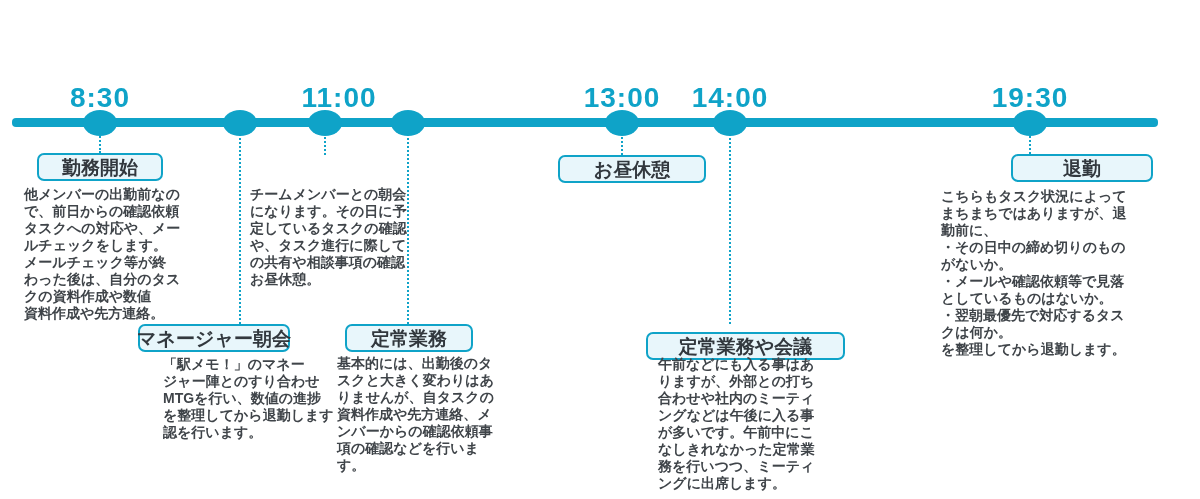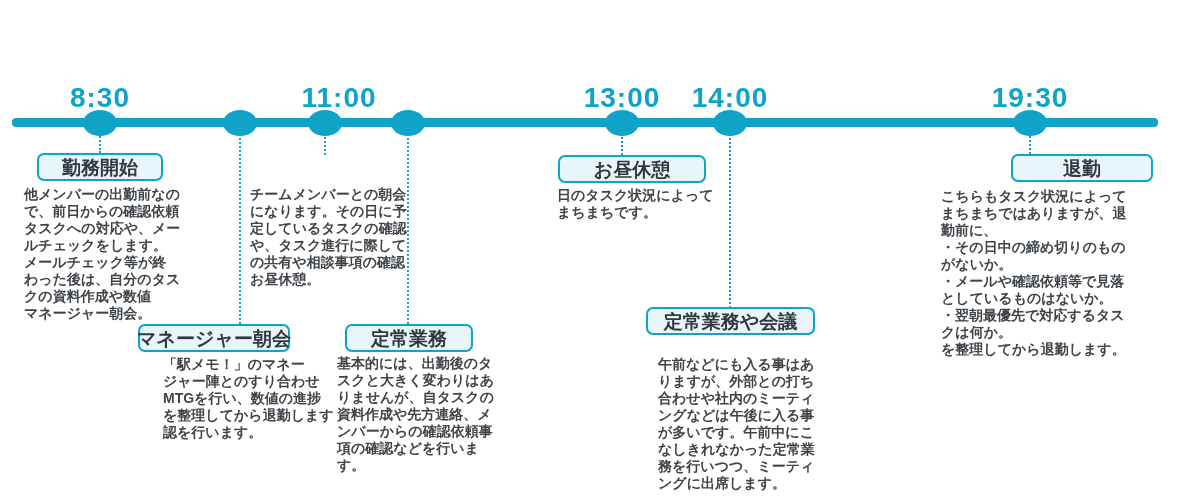--- a/index.html
+++ b/index.html
@@ -44,21 +44,21 @@
     border:2px solid var(--accent);background:var(--boxfill);border-radius:7px;
     display:flex;align-items:flex-start;justify-content:center;
     font-size:19px;font-weight:bold;color:var(--title-text);
     white-space:nowrap;
   }
   .b1{left:37px;top:153px;width:126px}
   .b2{left:258px;top:155px;width:132px}
   .b3{left:138px;top:324px;width:152px}
   .b4{left:345px;top:324px;width:128px}
   .b5{left:558px;top:155px;width:148px}
-  .b6{left:646px;top:307px;width:169px}
+  .b6{left:646px;top:332px;width:199px}
   .b7{left:1011px;top:154px;width:142px}
   .desc{
     position:absolute;white-space:pre-line;
     font-size:14px;line-height:17px;font-weight:bold;color:var(--body-text);
   }
   .p1{left:24px;top:186px;width:172px}
   .p2{left:250px;top:186px;width:172px}
   .p3{left:163px;top:356px;width:172px}
   .p4{left:337px;top:355px;width:172px}
   .p5{left:557px;top:187px;width:172px}
@@ -113,41 +113,39 @@
     <span>退勤</span>
   </div>
 
   <div class="desc p1">他メンバーの出勤前なの
 で、前日からの確認依頼
 タスクへの対応や、メー
 ルチェックをします。
 メールチェック等が終
 わった後は、自分のタス
 クの資料作成や数値
-マネージャー朝会。</div>
+資料作成や先方連絡。</div>
   <div class="desc p2">チームメンバーとの朝会
 になります。その日に予
 定しているタスクの確認
 や、タスク進行に際して
 の共有や相談事項の確認
 お昼休憩。</div>
   <div class="desc p3">「駅メモ！」のマネー
 ジャー陣とのすり合わせ
 MTGを行い、数値の進捗
 を整理してから退勤します
 認を行います。</div>
   <div class="desc p4">基本的には、出勤後のタ
 スクと大きく変わりはあ
 りませんが、自タスクの
 資料作成や先方連絡、メ
 ンバーからの確認依頼事
 項の確認などを行いま
 す。</div>
-  <div class="desc p5">日のタスク状況によって
-まちまちです。</div>
   <div class="desc p6">午前などにも入る事はあ
 りますが、外部との打ち
 合わせや社内のミーティ
 ングなどは午後に入る事
 が多いです。午前中にこ
 なしきれなかった定常業
 務を行いつつ、ミーティ
 ングに出席します。</div>
   <div class="desc p7">こちらもタスク状況によって
 まちまちではありますが、退

